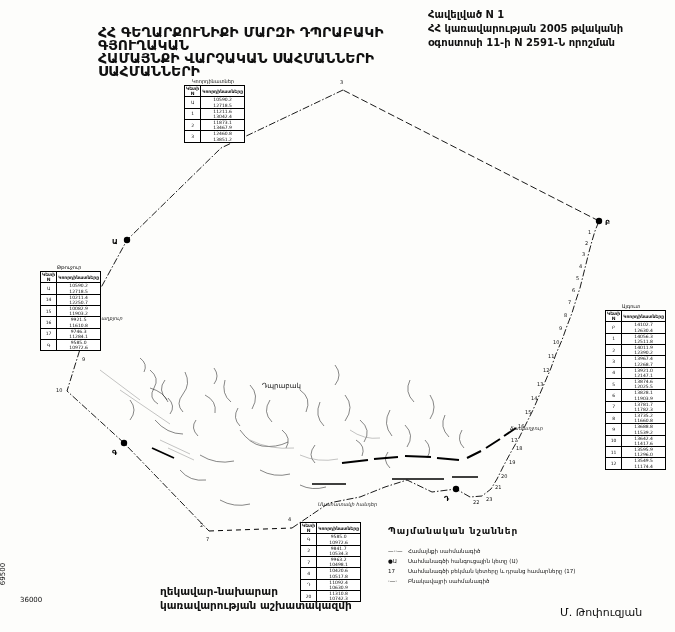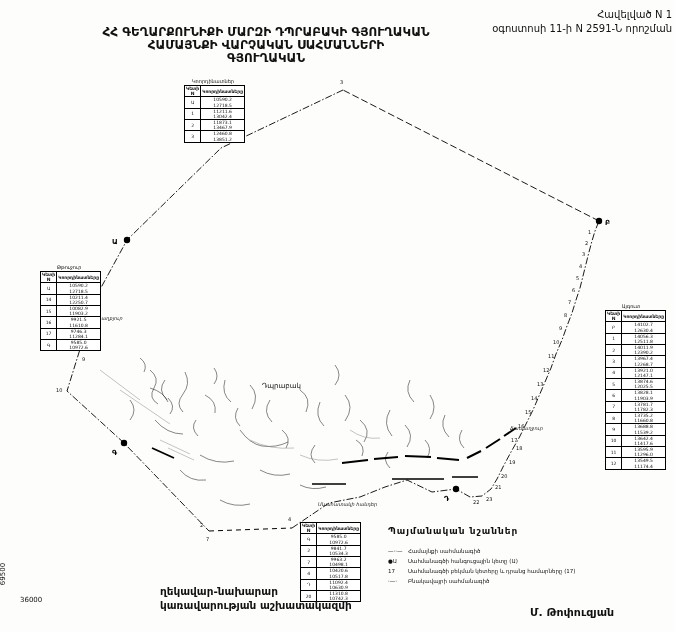--- a/index.html
+++ b/index.html
@@ -1,22 +1,22 @@
 <!DOCTYPE html>
 <html><head>
 <meta charset="utf-8">
 <style>
   html,body{margin:0;padding:0}
   body{width:675px;height:632px;background:#fdfdfb;font-family:"DejaVu Sans",sans-serif;color:#111;position:relative;overflow:hidden}
   #map-svg{position:absolute;left:0;top:0;z-index:1}
   .layer{position:absolute;z-index:2}
-  .title-block{left:98px;top:26px;width:336px;text-align:center;font-weight:bold;font-size:12px;line-height:13px}
-  .hdr-block{left:428px;top:8px;width:244px;text-align:right;font-weight:normal;font-size:10px;line-height:14px}
+  .title-block{left:98px;top:26px;width:336px;font-weight:bold;font-size:14px;line-height:13px}
+  .hdr-block{left:428px;top:8px;width:244px;text-align:left;font-weight:bold;font-size:10px;line-height:14px}
   .footer-block{left:160px;top:584px;font-weight:bold;font-size:10.5px;line-height:14px}
-  .sign-block{left:530px;top:606px;font-weight:bold;font-size:11px}
+  .sign-block{left:560px;top:606px;font-weight:normal;font-size:11px}
   .grid-bottom{left:20px;top:596px;font-size:7px}
   .grid-left{left:-8px;top:570px;font-size:7px;transform:rotate(-90deg)}
   .tbl-title{font-size:5px;text-align:center;margin-bottom:1px;white-space:nowrap}
   .ctable{border-collapse:collapse;background:#fff}
   .ctable th,.ctable td{border:0.5px solid #000;font-size:4.5px;line-height:1.15;padding:0 1px;text-align:center;font-family:"DejaVu Sans",sans-serif}
   .legend-box{left:388px;top:526px;width:210px}
   .legend-title{font-weight:bold;font-size:9px;letter-spacing:1px;margin-bottom:12px}
   .legend-row{display:flex;align-items:center;margin-top:4px}
   .legend-sym{width:20px;font-size:5.5px;flex:0 0 20px}
   .legend-txt{font-size:5.5px}
@@ -92,25 +92,26 @@
     <text x="444" y="501" class="node">Դ</text>
     <text x="262" y="388" class="place village">Դպրաբակ</text>
     <text x="90" y="320" class="place ">Խաչաղբյուր</text>
     <text x="510" y="430" class="place ">Ճապաղջուր</text>
     <text x="318" y="506" class="place ">Սևահատակի հանդեր</text>
   </svg>
 
 <div class="layer title-block">
   <div>ՀՀ ԳԵՂԱՐՔՈՒՆԻՔԻ ՄԱՐԶԻ ԴՊՐԱԲԱԿԻ ԳՅՈՒՂԱԿԱՆ</div>
   <div>ՀԱՄԱՅՆՔԻ ՎԱՐՉԱԿԱՆ  ՍԱՀՄԱՆՆԵՐԻ</div>
-  <div>ԳՅՈՒՂԱԿԱՆ</div>
+  <div>ՍԱՀՄԱՆՆԵՐԻ</div>
 </div>
 
 <div class="layer hdr-block">
   <div>Հավելված N 1</div>
+  <div>ՀՀ կառավարության 2005 թվականի</div>
   <div>օգոստոսի 11-ի N 2591-Ն որոշման</div>
 </div>
 
 <div class="layer" style="left:184px;top:78px;width:58px">
   <div class="tbl-title">Կոորդինատներ</div>
   <table class="ctable">
       <tbody>
         <tr>
           <th>Կետի N</th>
           <th>Կոորդինատները</th>

